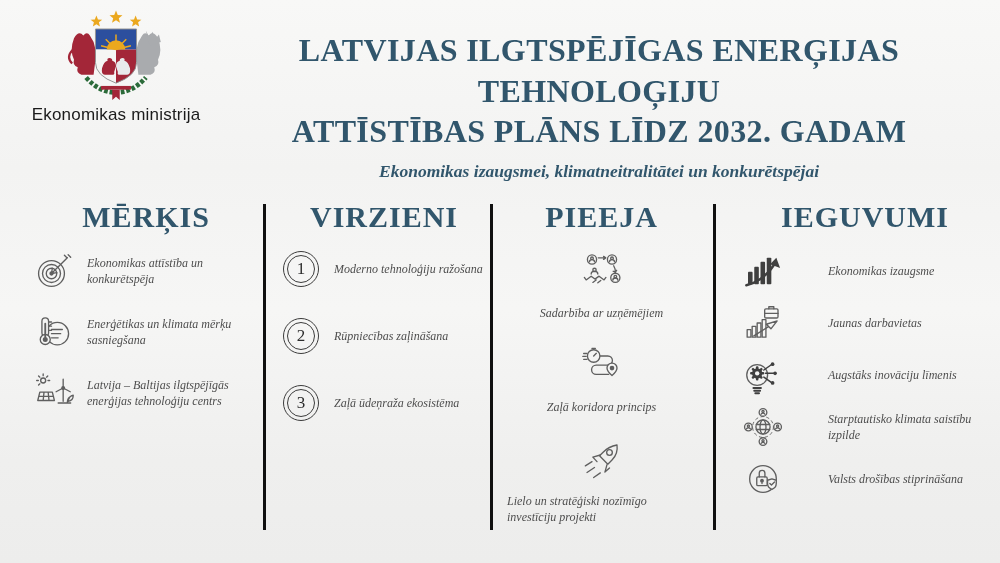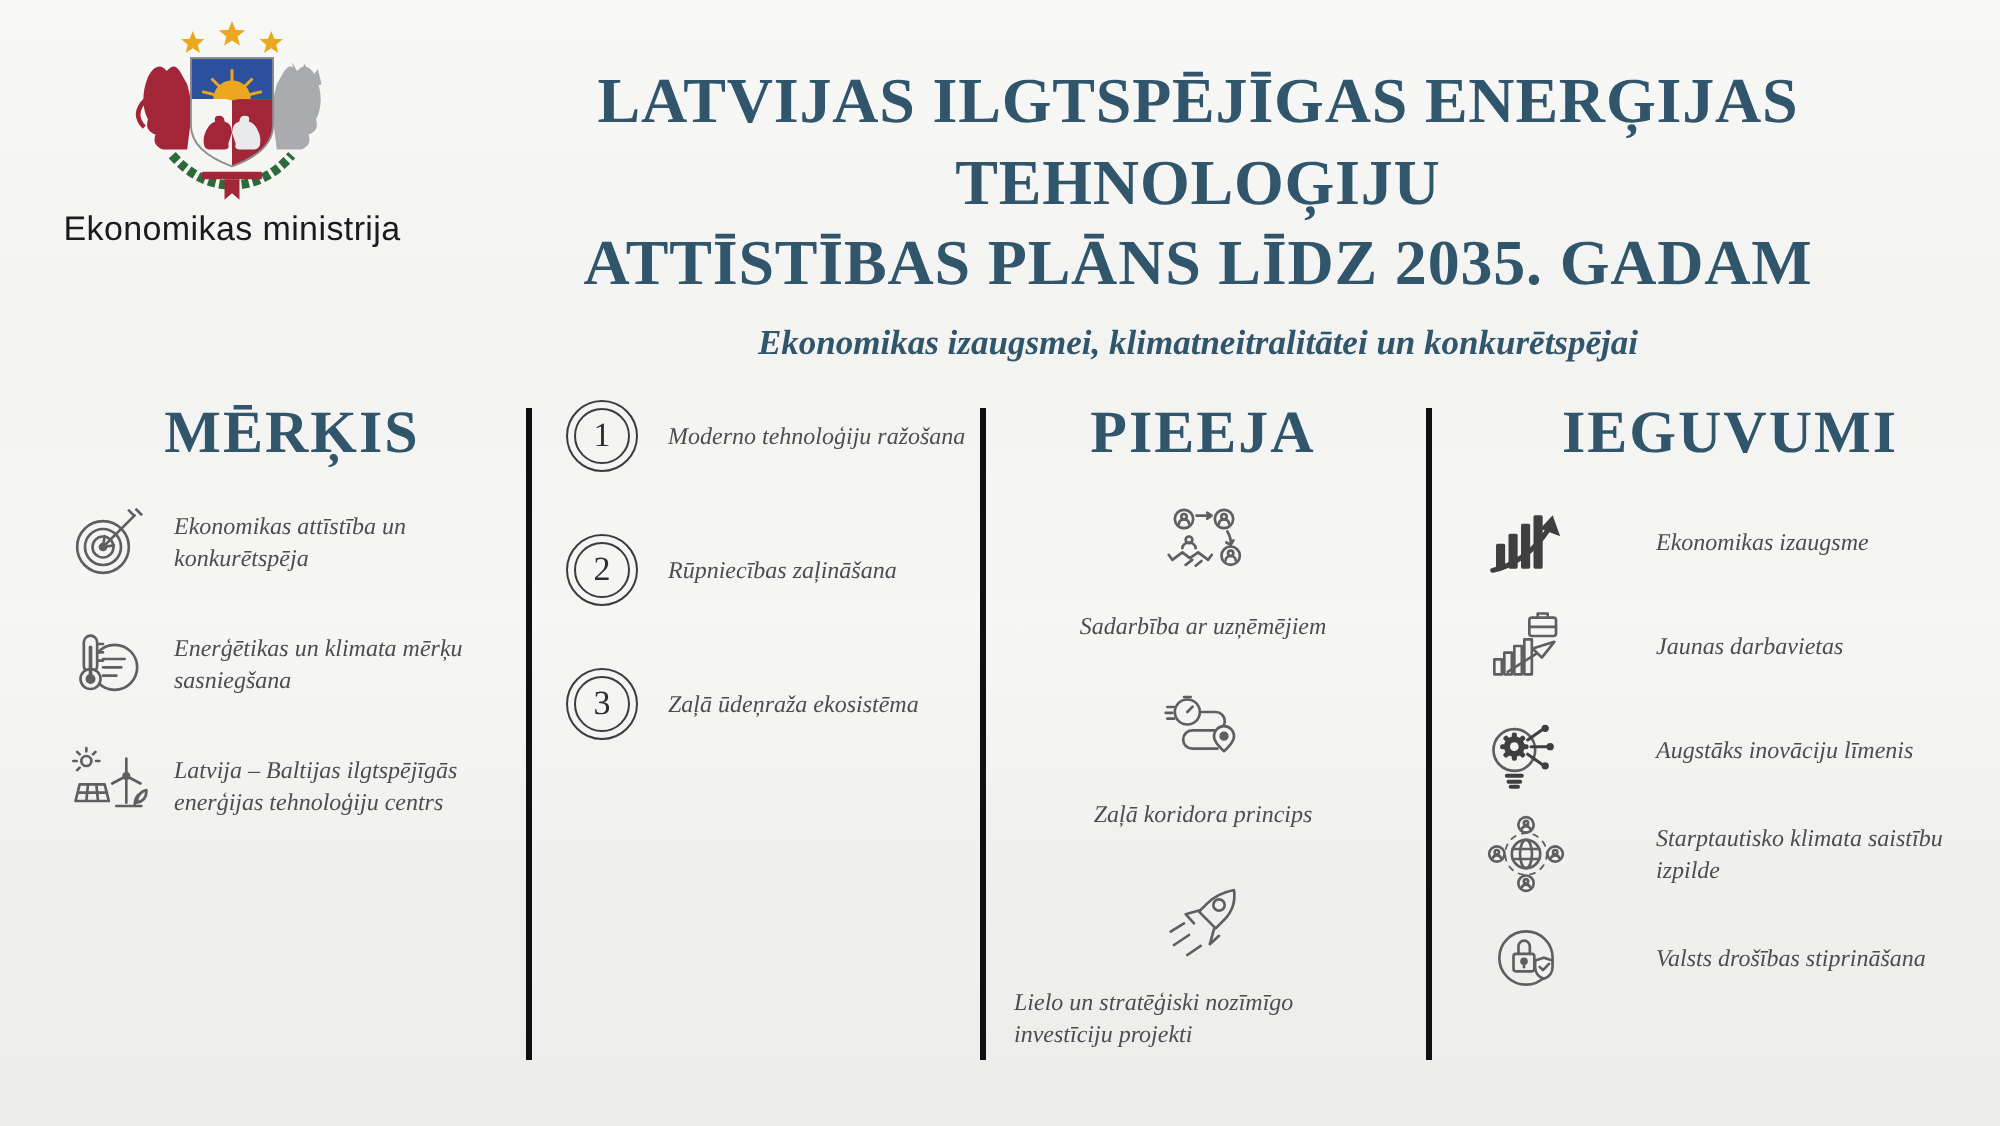--- a/index.html
+++ b/index.html
@@ -85,21 +85,21 @@
       <path d="M28,72 q14,16 32,16 q18,0 32,-16" fill="none" stroke="#2B6B3A" stroke-width="5" stroke-dasharray="4 2"></path>
       <path d="M44,81 h32 v4 h-32 z" fill="#A32638"></path>
       <path d="M56,85 h8 v11 l-4,-3.5 -4,3.5 z" fill="#A32638"></path>
     </svg>
     <div class="org-name">Ekonomikas ministrija</div>
   </div>
 
   <div class="title-block">
     <h1 class="main-title">
       <span>LATVIJAS ILGTSPĒJĪGAS ENERĢIJAS TEHNOLOĢIJU</span><br>
-      <span>ATTĪSTĪBAS PLĀNS LĪDZ 2035. GADAM</span>
+      <span>ATTĪSTĪBAS PLĀNS LĪDZ 2032. GADAM</span>
     </h1>
     <div class="subtitle">Ekonomikas izaugsmei, klimatneitralitātei un konkurētspējai</div>
   </div>
 
   <div class="columns">
 
     <section class="col col-merkis">
       <h2>MĒRĶIS</h2>
 
       <div class="item">
@@ -142,20 +142,21 @@
             <path d="M41,34 q1,-6.5 6,-7.5 q0.5,6.5 -6,7.5 z M40,36 q0,-5 2.5,-7 M29,36 h15"></path>
           </svg>
         </span>
         <span class="lbl">Latvija – Baltijas ilgtspējīgās enerģijas tehnoloģiju centrs</span>
       </div>
     </section>
 
     <div class="vdivider"></div>
 
     <section class="col col-virzieni">
+      <h2>VIRZIENI</h2>
 
       <div class="item">
         <span class="icn">
           <span class="num-badge">
               <span class="num-inner">1</span>
             </span>
         </span>
         <span class="lbl">Moderno tehnoloģiju ražošana</span>
       </div>
 

